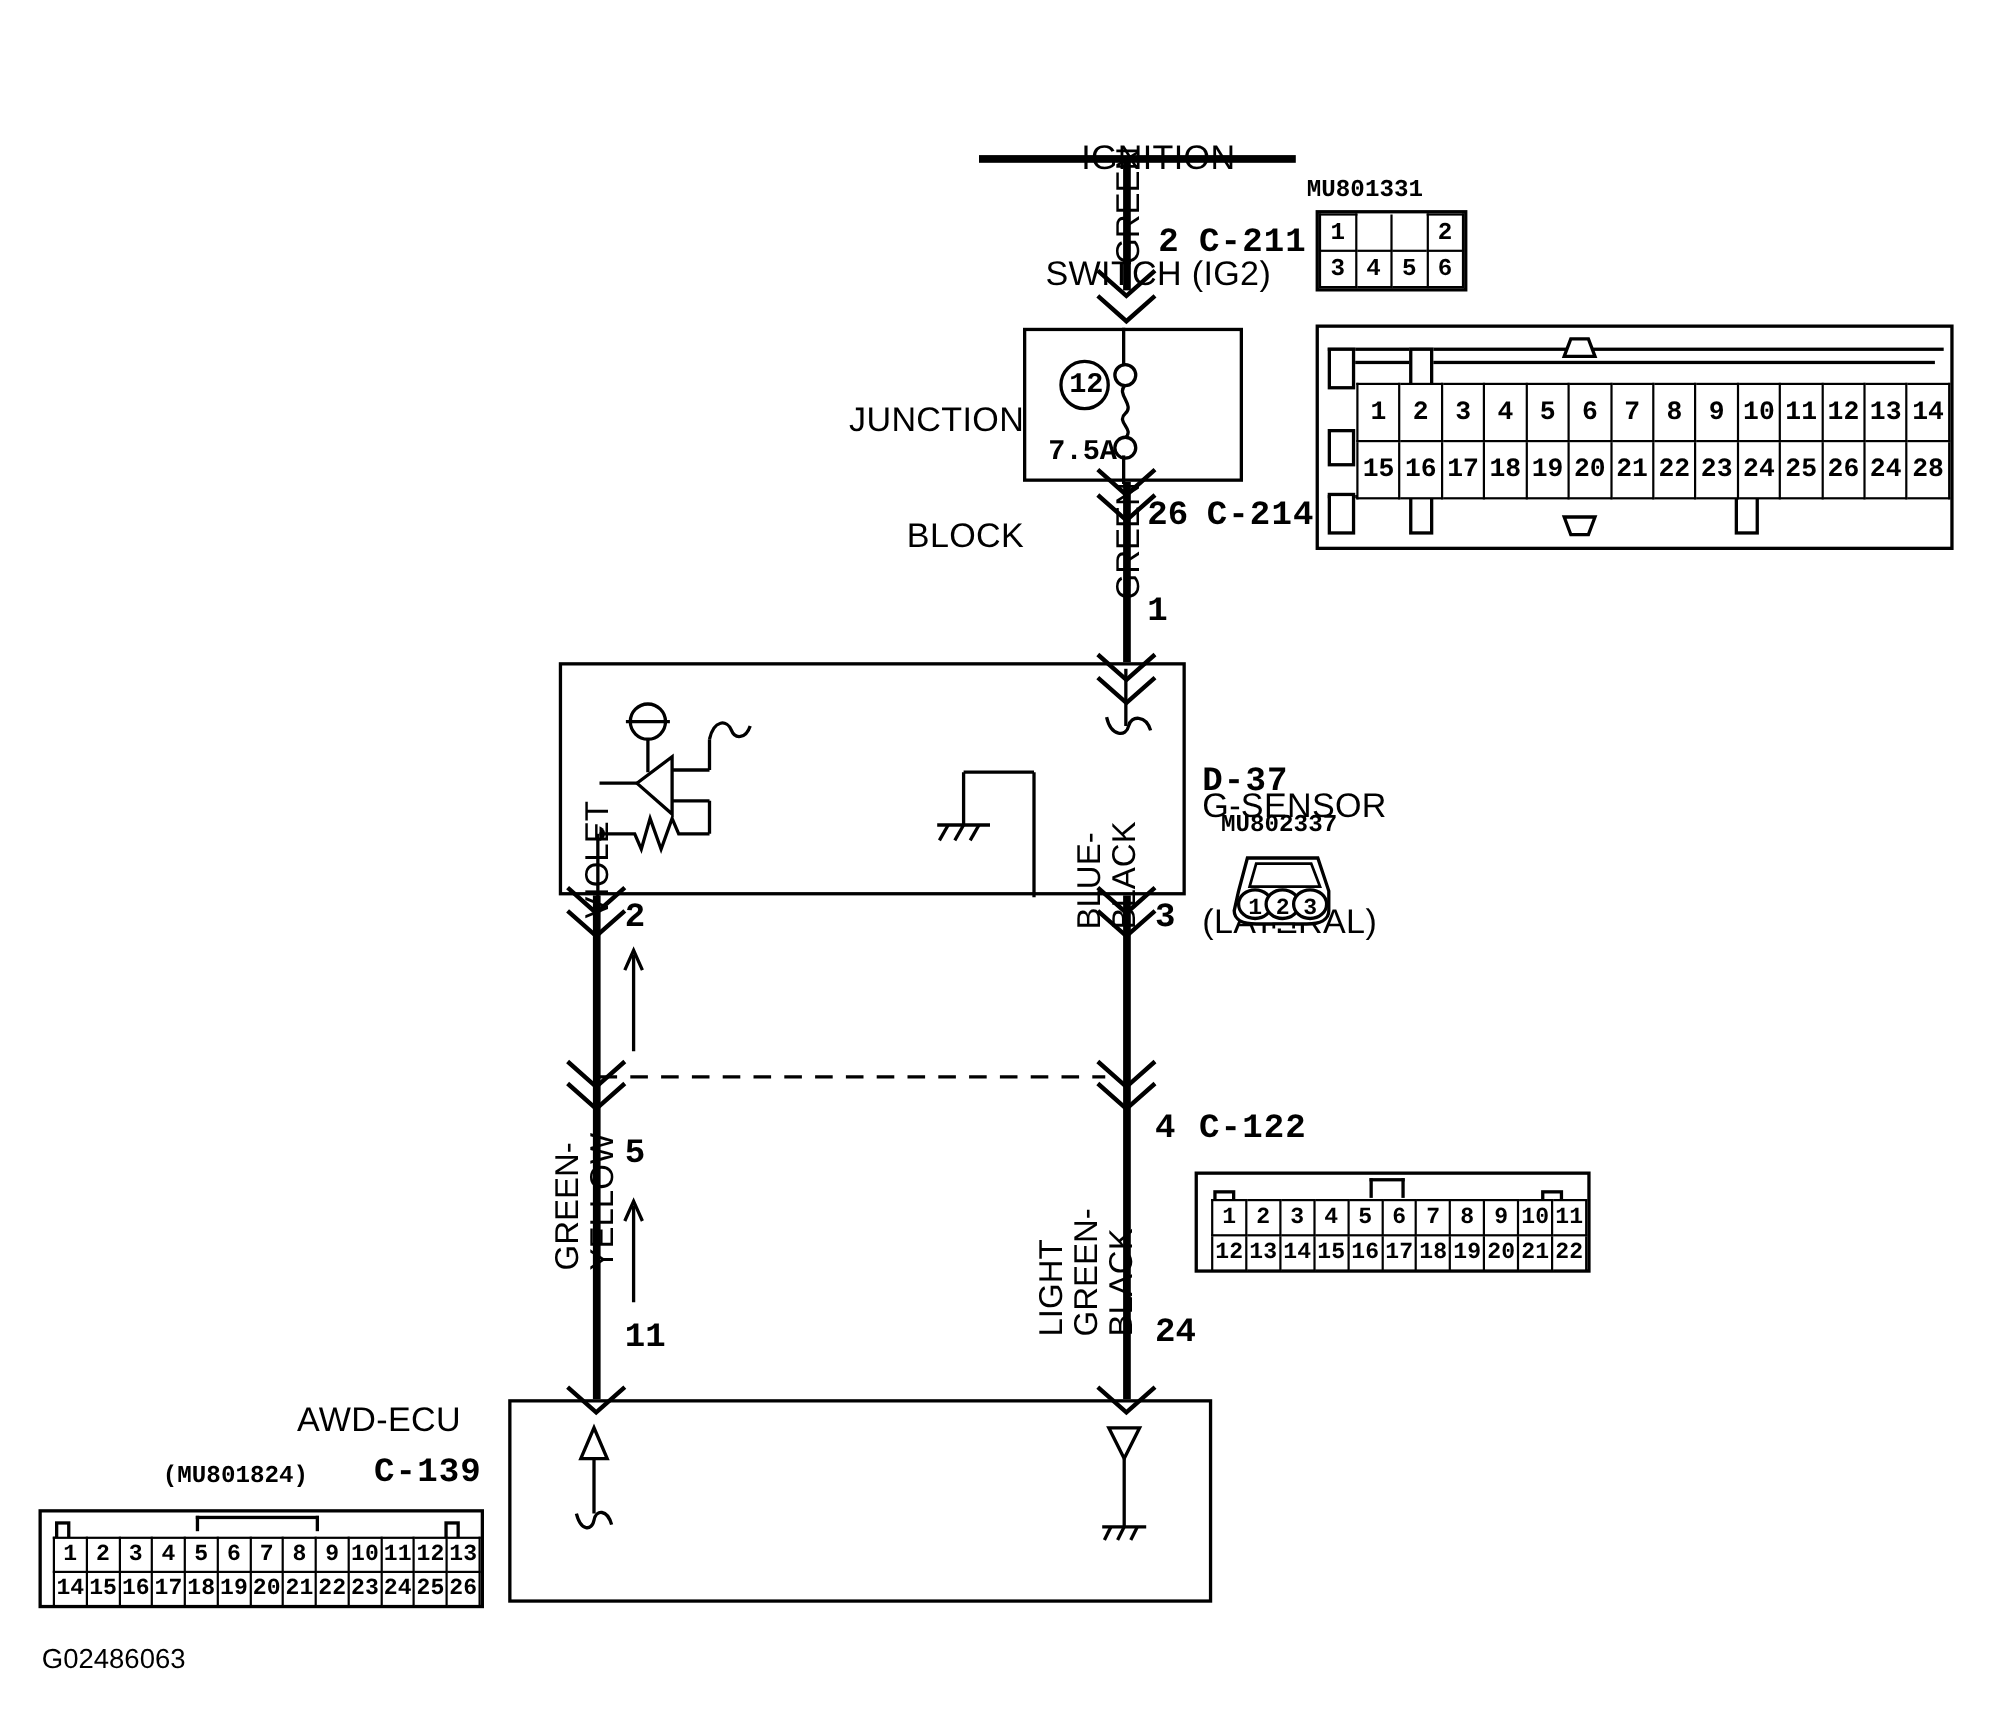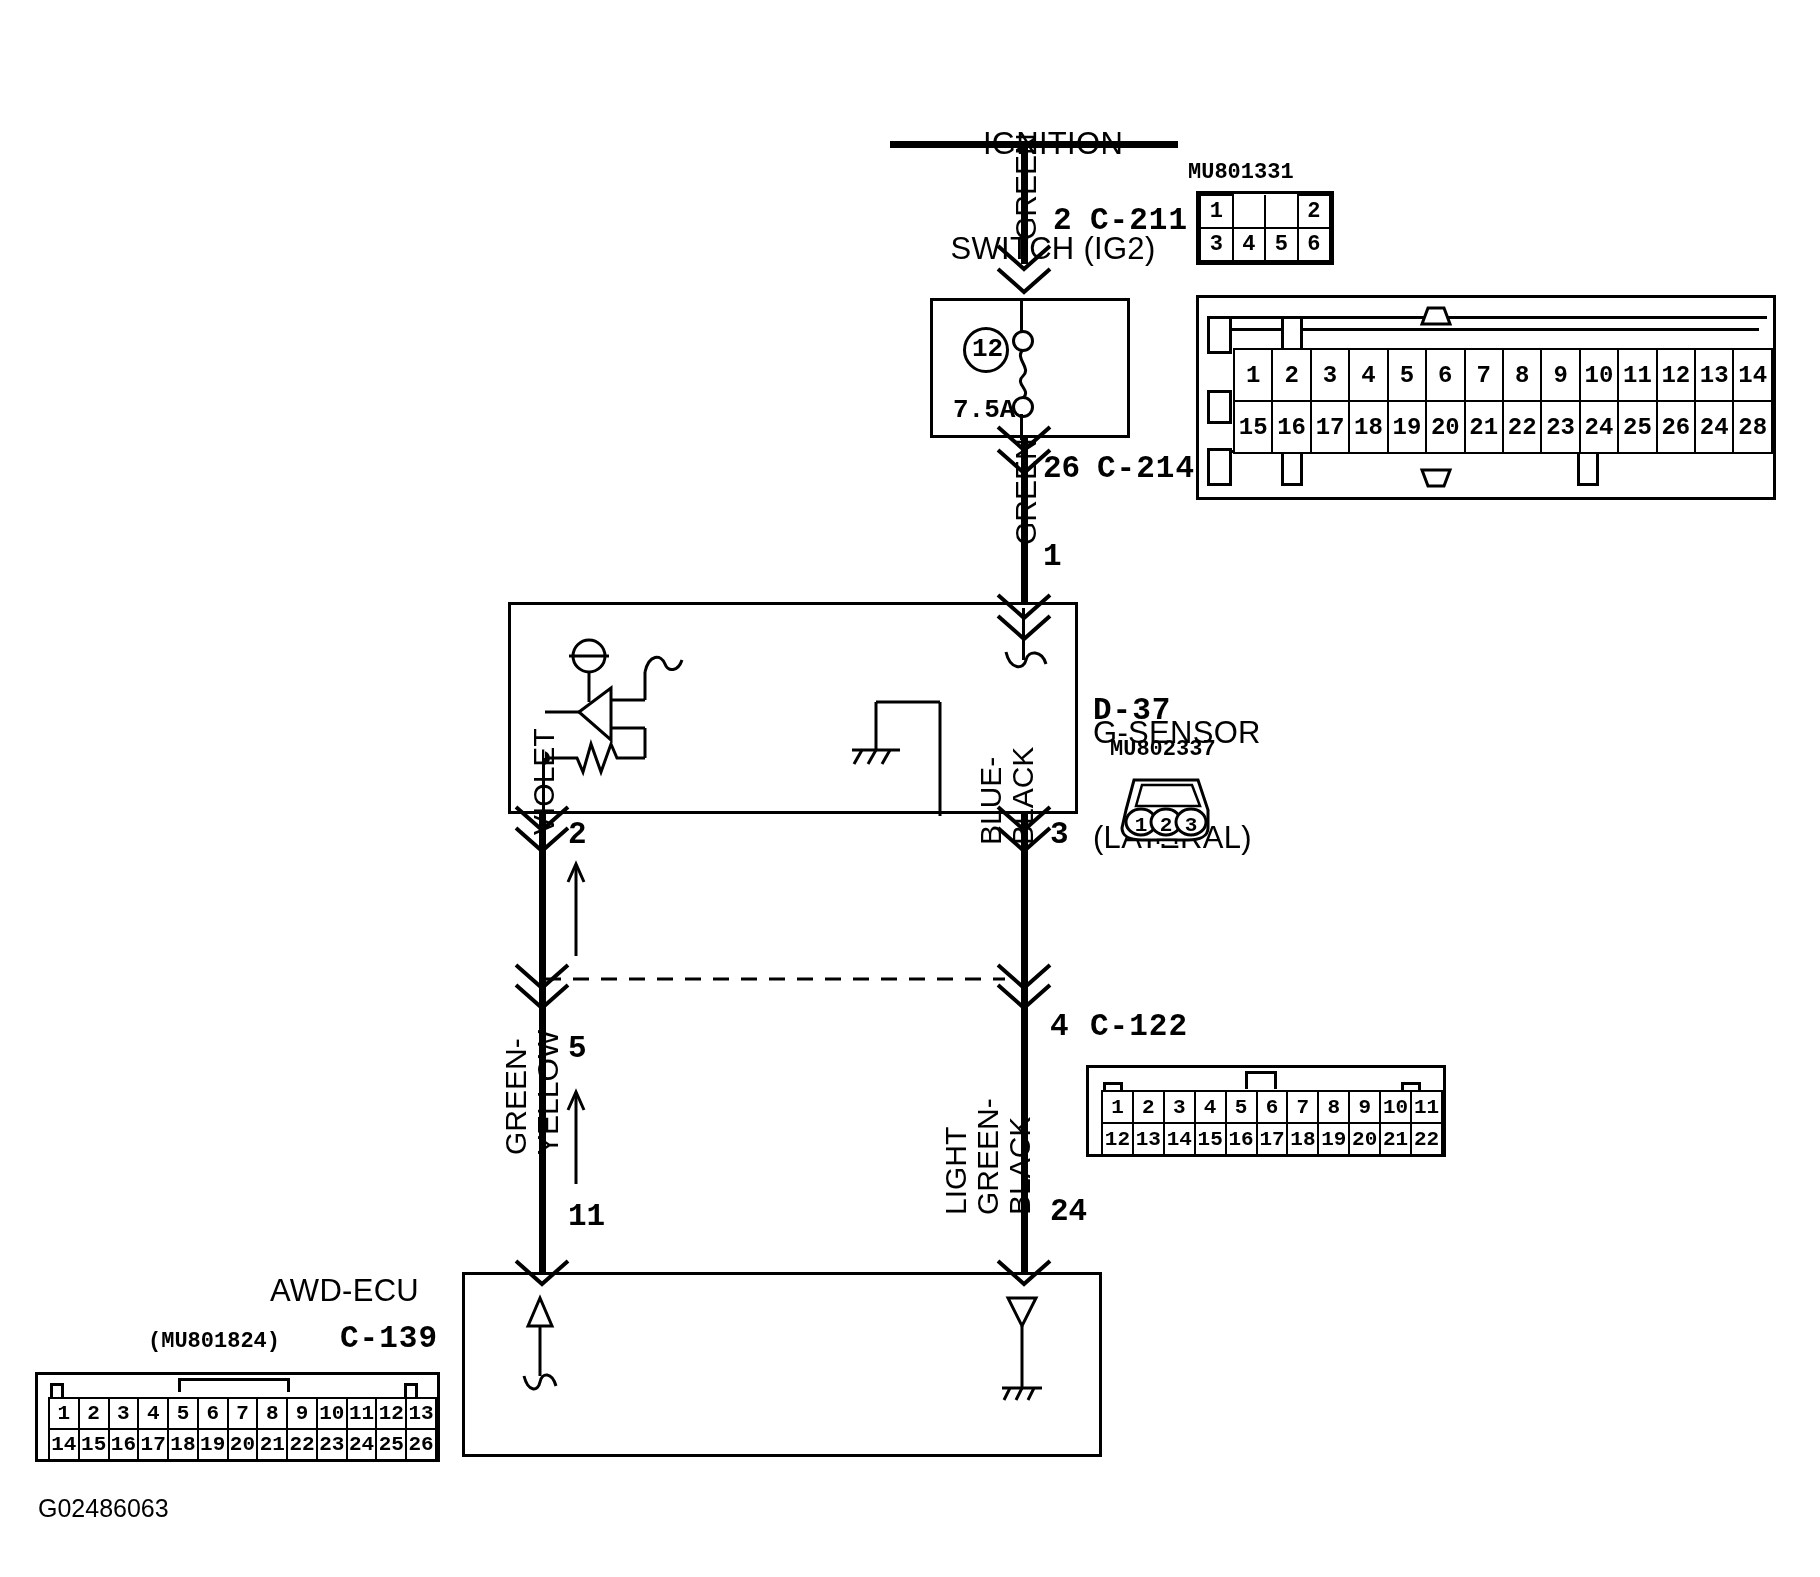--- a/index.html
+++ b/index.html
@@ -72,20 +72,24 @@
       <tr>
         <td style="width:33px;height:29px;font-size:22px;">3</td>
         <td style="width:33px;height:29px;font-size:22px;">4</td>
         <td style="width:33px;height:29px;font-size:22px;">5</td>
         <td style="width:33px;height:29px;font-size:22px;">6</td>
       </tr>
     </tbody>
       </table>
   </div>
 
+  <div class="lbl t-title" style="left:731px;top:296px;text-align:right;width:200px;">
+    <div>JUNCTION</div>
+    <div>BLOCK</div>
+  </div>
 
   <div class="box" style="left:930px;top:298px;width:200px;height:140px;"></div>
 
   <div class="circ" style="left:963px;top:327px;width:46px;height:46px;"></div>
   <div class="lbl t-fuse" style="left:972px;top:335px;">12</div>
   <div class="lbl t-fuse" style="left:953px;top:396px;">7.5A</div>
 
   <div class="circ" style="left:1012px;top:330px;width:22px;height:22px;"></div>
   <div class="circ" style="left:1012px;top:396px;width:22px;height:22px;"></div>
   <svg class="abs" style="left:1012px;top:350px;" width="24" height="48">

